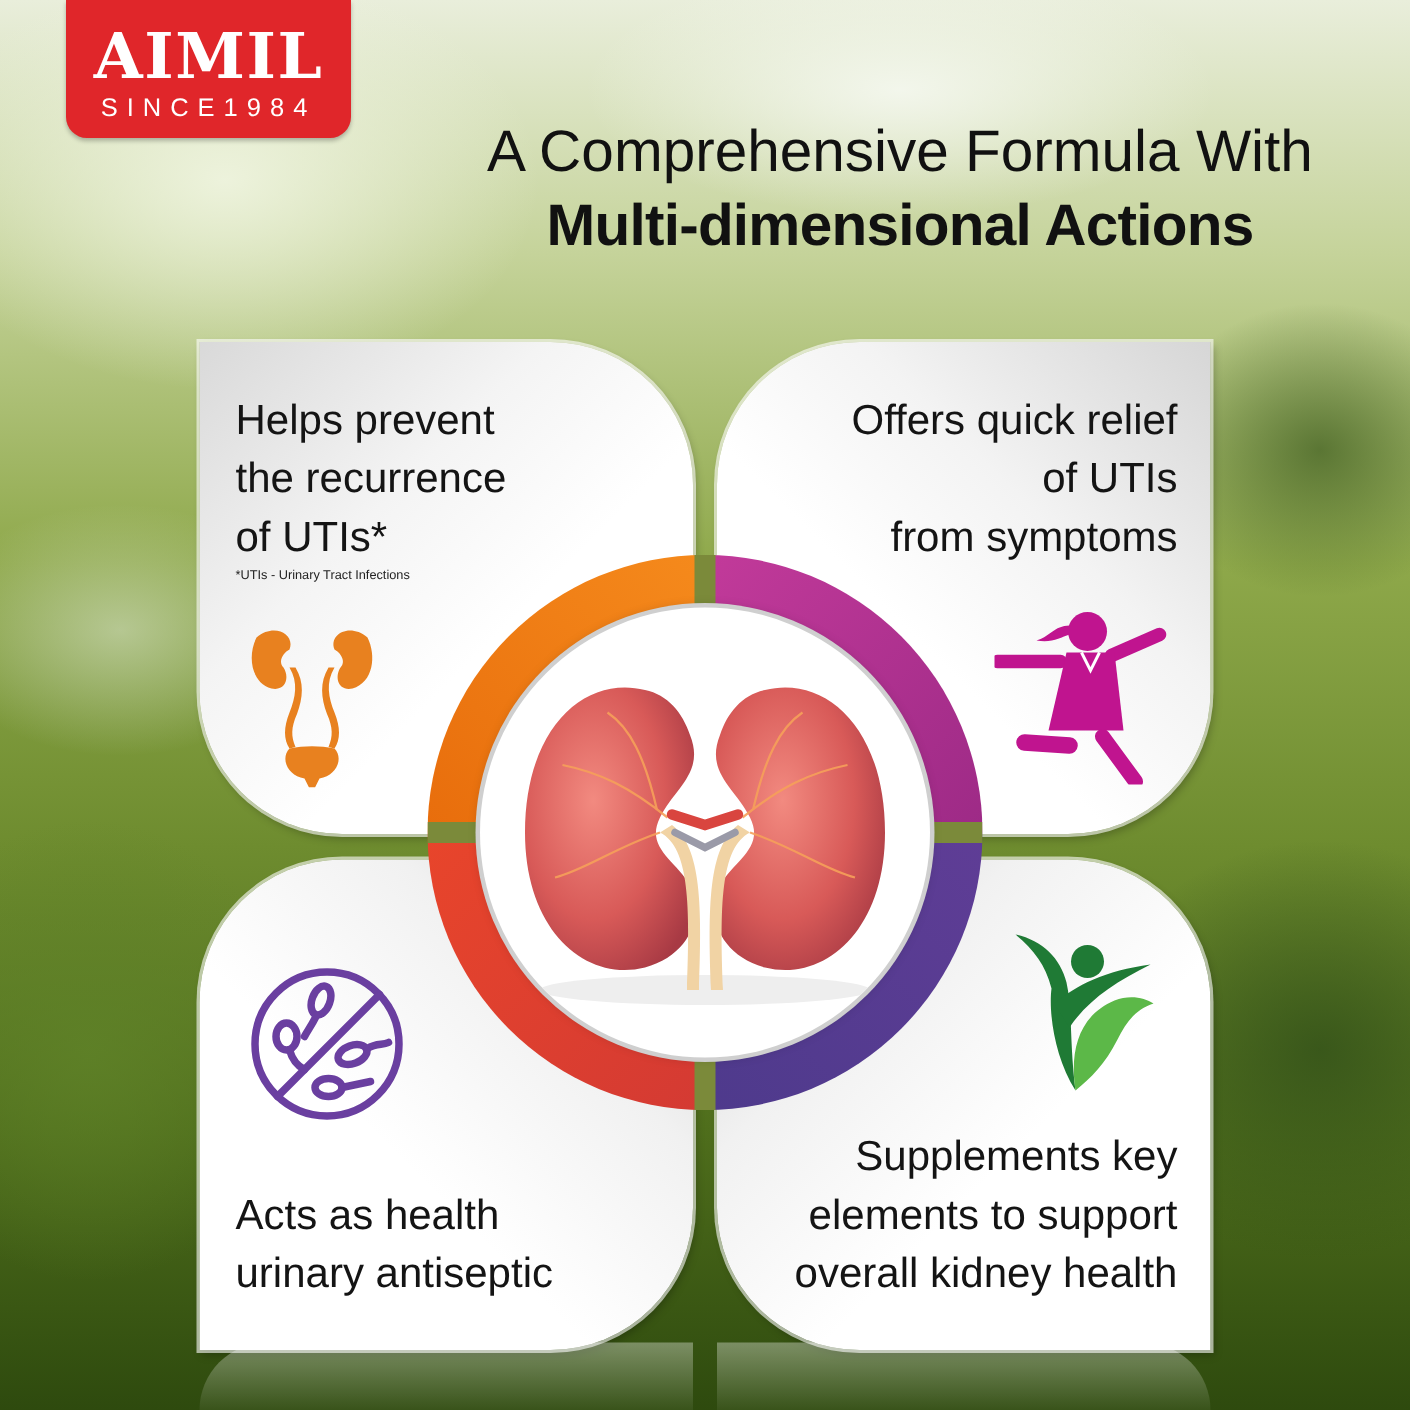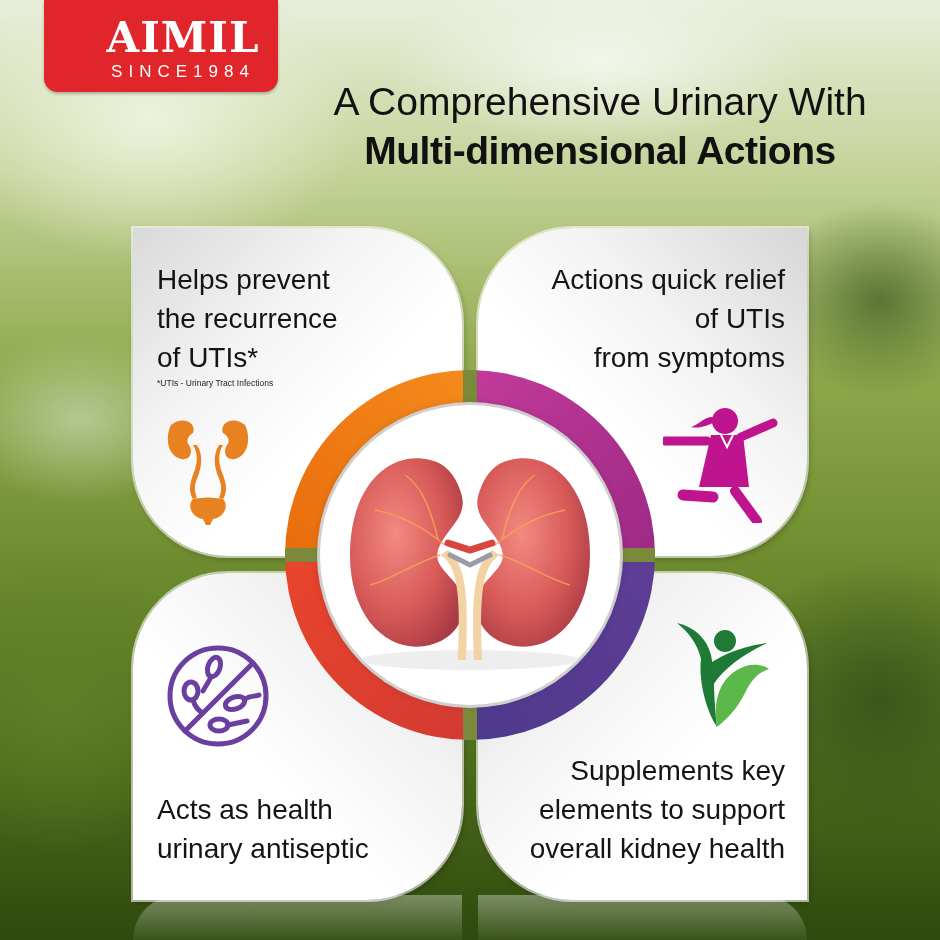--- a/index.html
+++ b/index.html
@@ -7,21 +7,21 @@
   .bg{position:absolute;inset:0;
     background:
       radial-gradient(ellipse 180px 120px at 80px 420px, rgba(220,230,210,0.55), transparent 70%),
       radial-gradient(ellipse 160px 140px at 880px 300px, rgba(60,90,30,0.7), transparent 70%),
       radial-gradient(ellipse 300px 200px at 150px 120px, rgba(240,245,225,0.9), transparent 70%),
       radial-gradient(ellipse 300px 120px at 600px 60px, rgba(245,248,240,0.9), transparent 70%),
       radial-gradient(ellipse 220px 200px at 880px 700px, rgba(50,80,25,0.8), transparent 70%),
       radial-gradient(ellipse 200px 220px at 60px 700px, rgba(95,130,40,0.8), transparent 70%),
       linear-gradient(180deg,#e9eedb 0%,#c5d39a 18%,#8ea84a 40%,#6e8c2f 60%,#4f6e1c 80%,#2e4a0e 100%);}
   .logo{position:absolute;left:44px;top:0;width:190px;height:92px;background:#e0262a;border-radius:0 0 14px 14px;
-        box-shadow:0 2px 3px rgba(0,0,0,0.25);text-align:center;color:#fff;padding-left:44px;}
+        box-shadow:0 2px 3px rgba(0,0,0,0.25);text-align:center;color:#fff;}
   .logo .brand{font-family:"DejaVu Serif",serif;font-weight:bold;font-size:42px;letter-spacing:1px;line-height:44px;margin-top:16px;}
   .logo .since{font-size:17px;letter-spacing:6px;line-height:20px;margin-top:2px;}
   .headline{position:absolute;left:290px;top:78px;width:620px;text-align:center;color:#111;}
   .headline .l1{font-size:39px;line-height:48px;}
   .headline .l2{font-size:39px;line-height:50px;font-weight:bold;letter-spacing:-0.5px;}
   .card{position:absolute;background:linear-gradient(135deg,#d9d9d9 0%,#f4f4f4 35%,#ffffff 60%,#ffffff 100%);
         box-shadow:0 0 0 2px rgba(255,255,255,0.6),2px 3px 6px rgba(0,0,0,0.25);margin-top:13px;}
   .c-tl{left:133px;top:215px;width:329px;height:328px;border-radius:0 95px 0 95px;}
   .c-tr{left:478px;top:215px;width:329px;height:328px;border-radius:95px 0 95px 0;background:linear-gradient(225deg,#d6d6d6 0%,#f3f3f3 35%,#fff 60%,#fff 100%);}
   .c-bl{left:133px;top:560px;width:329px;height:327px;border-radius:95px 0 95px 0;background:linear-gradient(45deg,#ffffff 40%,#f1f1f1 70%,#d4d4d4 100%);}
@@ -42,21 +42,21 @@
 <body>
 
 <div class="bg"></div>
 
 <div class="logo">
   <div class="brand">AIMIL</div>
   <div class="since">SINCE1984</div>
 </div>
 
 <div class="headline">
-  <div class="l1">A Comprehensive Urinary With</div>
+  <div class="l1">A Comprehensive Formula With</div>
   <div class="l2">Multi-dimensional Actions</div>
 </div>
 
 <div class="card c-tl">
   <div class="txt">
     <div>Helps prevent</div>
     <div>the recurrence</div>
     <div>of UTIs*</div>
   </div>
   <div class="note">*UTIs - Urinary Tract Infections</div>
@@ -66,21 +66,21 @@
       <path d="M82 10 C88 22 86 40 72 44 C62 46 60 36 64 30 C68 26 64 20 60 18 C56 8 70 0 82 10Z"></path>
       <path d="M30 30 C36 40 34 50 30 60 C26 70 26 78 30 84 L34 83 C31 76 31 70 35 61 C39 50 40 40 34 30Z"></path>
       <path d="M60 30 C54 40 56 50 60 60 C64 70 64 78 60 84 L56 83 C59 76 59 70 55 61 C51 50 50 40 56 30Z"></path>
       <path d="M30 84 C40 82 50 82 60 84 C66 90 62 102 50 104 L47 110 L43 110 L40 104 C28 102 24 90 30 84Z"></path>
     </g>
   </svg>
 </div>
 
 <div class="card c-tr">
   <div class="txt">
-    <div>Actions quick relief</div>
+    <div>Offers quick relief</div>
     <div>of UTIs</div>
     <div>from symptoms</div>
   </div>
   <svg class="icon" style="left:185px;top:175px" width="115" height="120" viewBox="0 0 115 120">
     <g fill="#c0148f" stroke="#c0148f" stroke-linecap="round">
       <circle cx="62" cy="18" r="13" stroke="none"></circle>
       <path d="M50 14 C40 14 36 22 28 24 C38 26 44 22 50 20Z" stroke="none"></path>
       <line x1="2" y1="38" x2="44" y2="38" stroke-width="9"></line>
       <line x1="78" y1="34" x2="110" y2="20" stroke-width="9"></line>
       <path d="M48 32 L80 32 L86 84 L36 84Z" stroke="none"></path>

